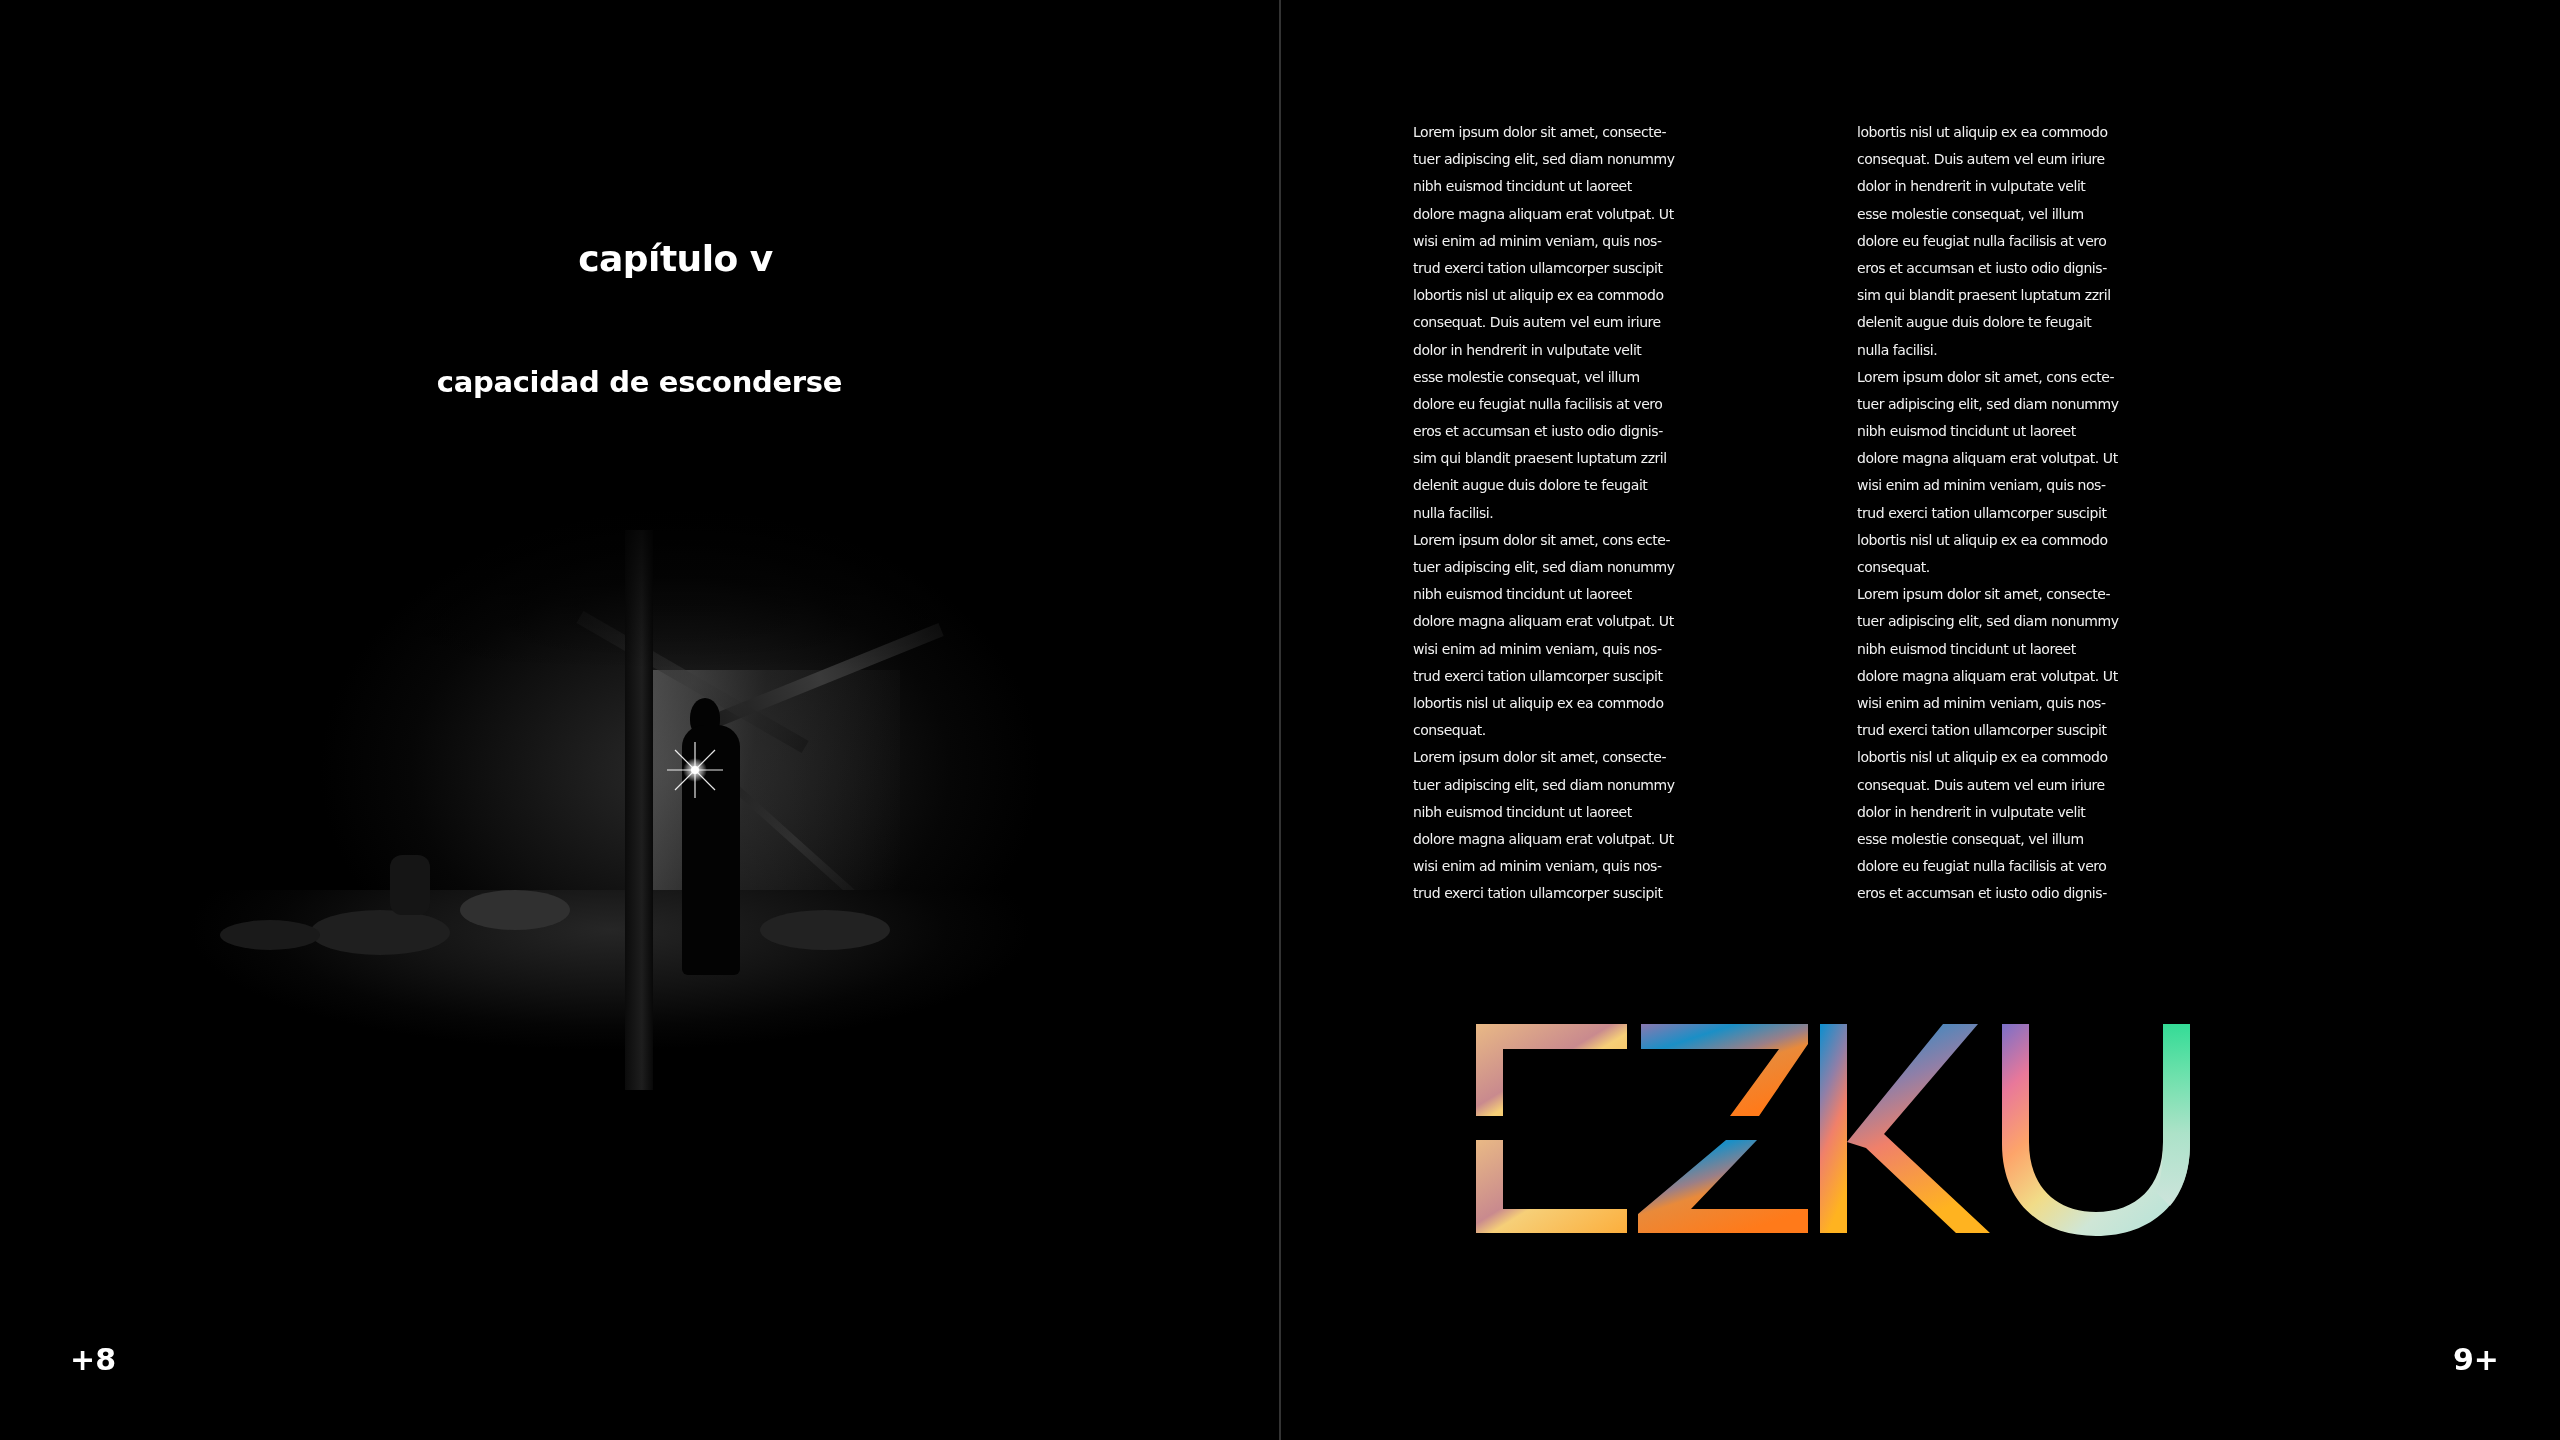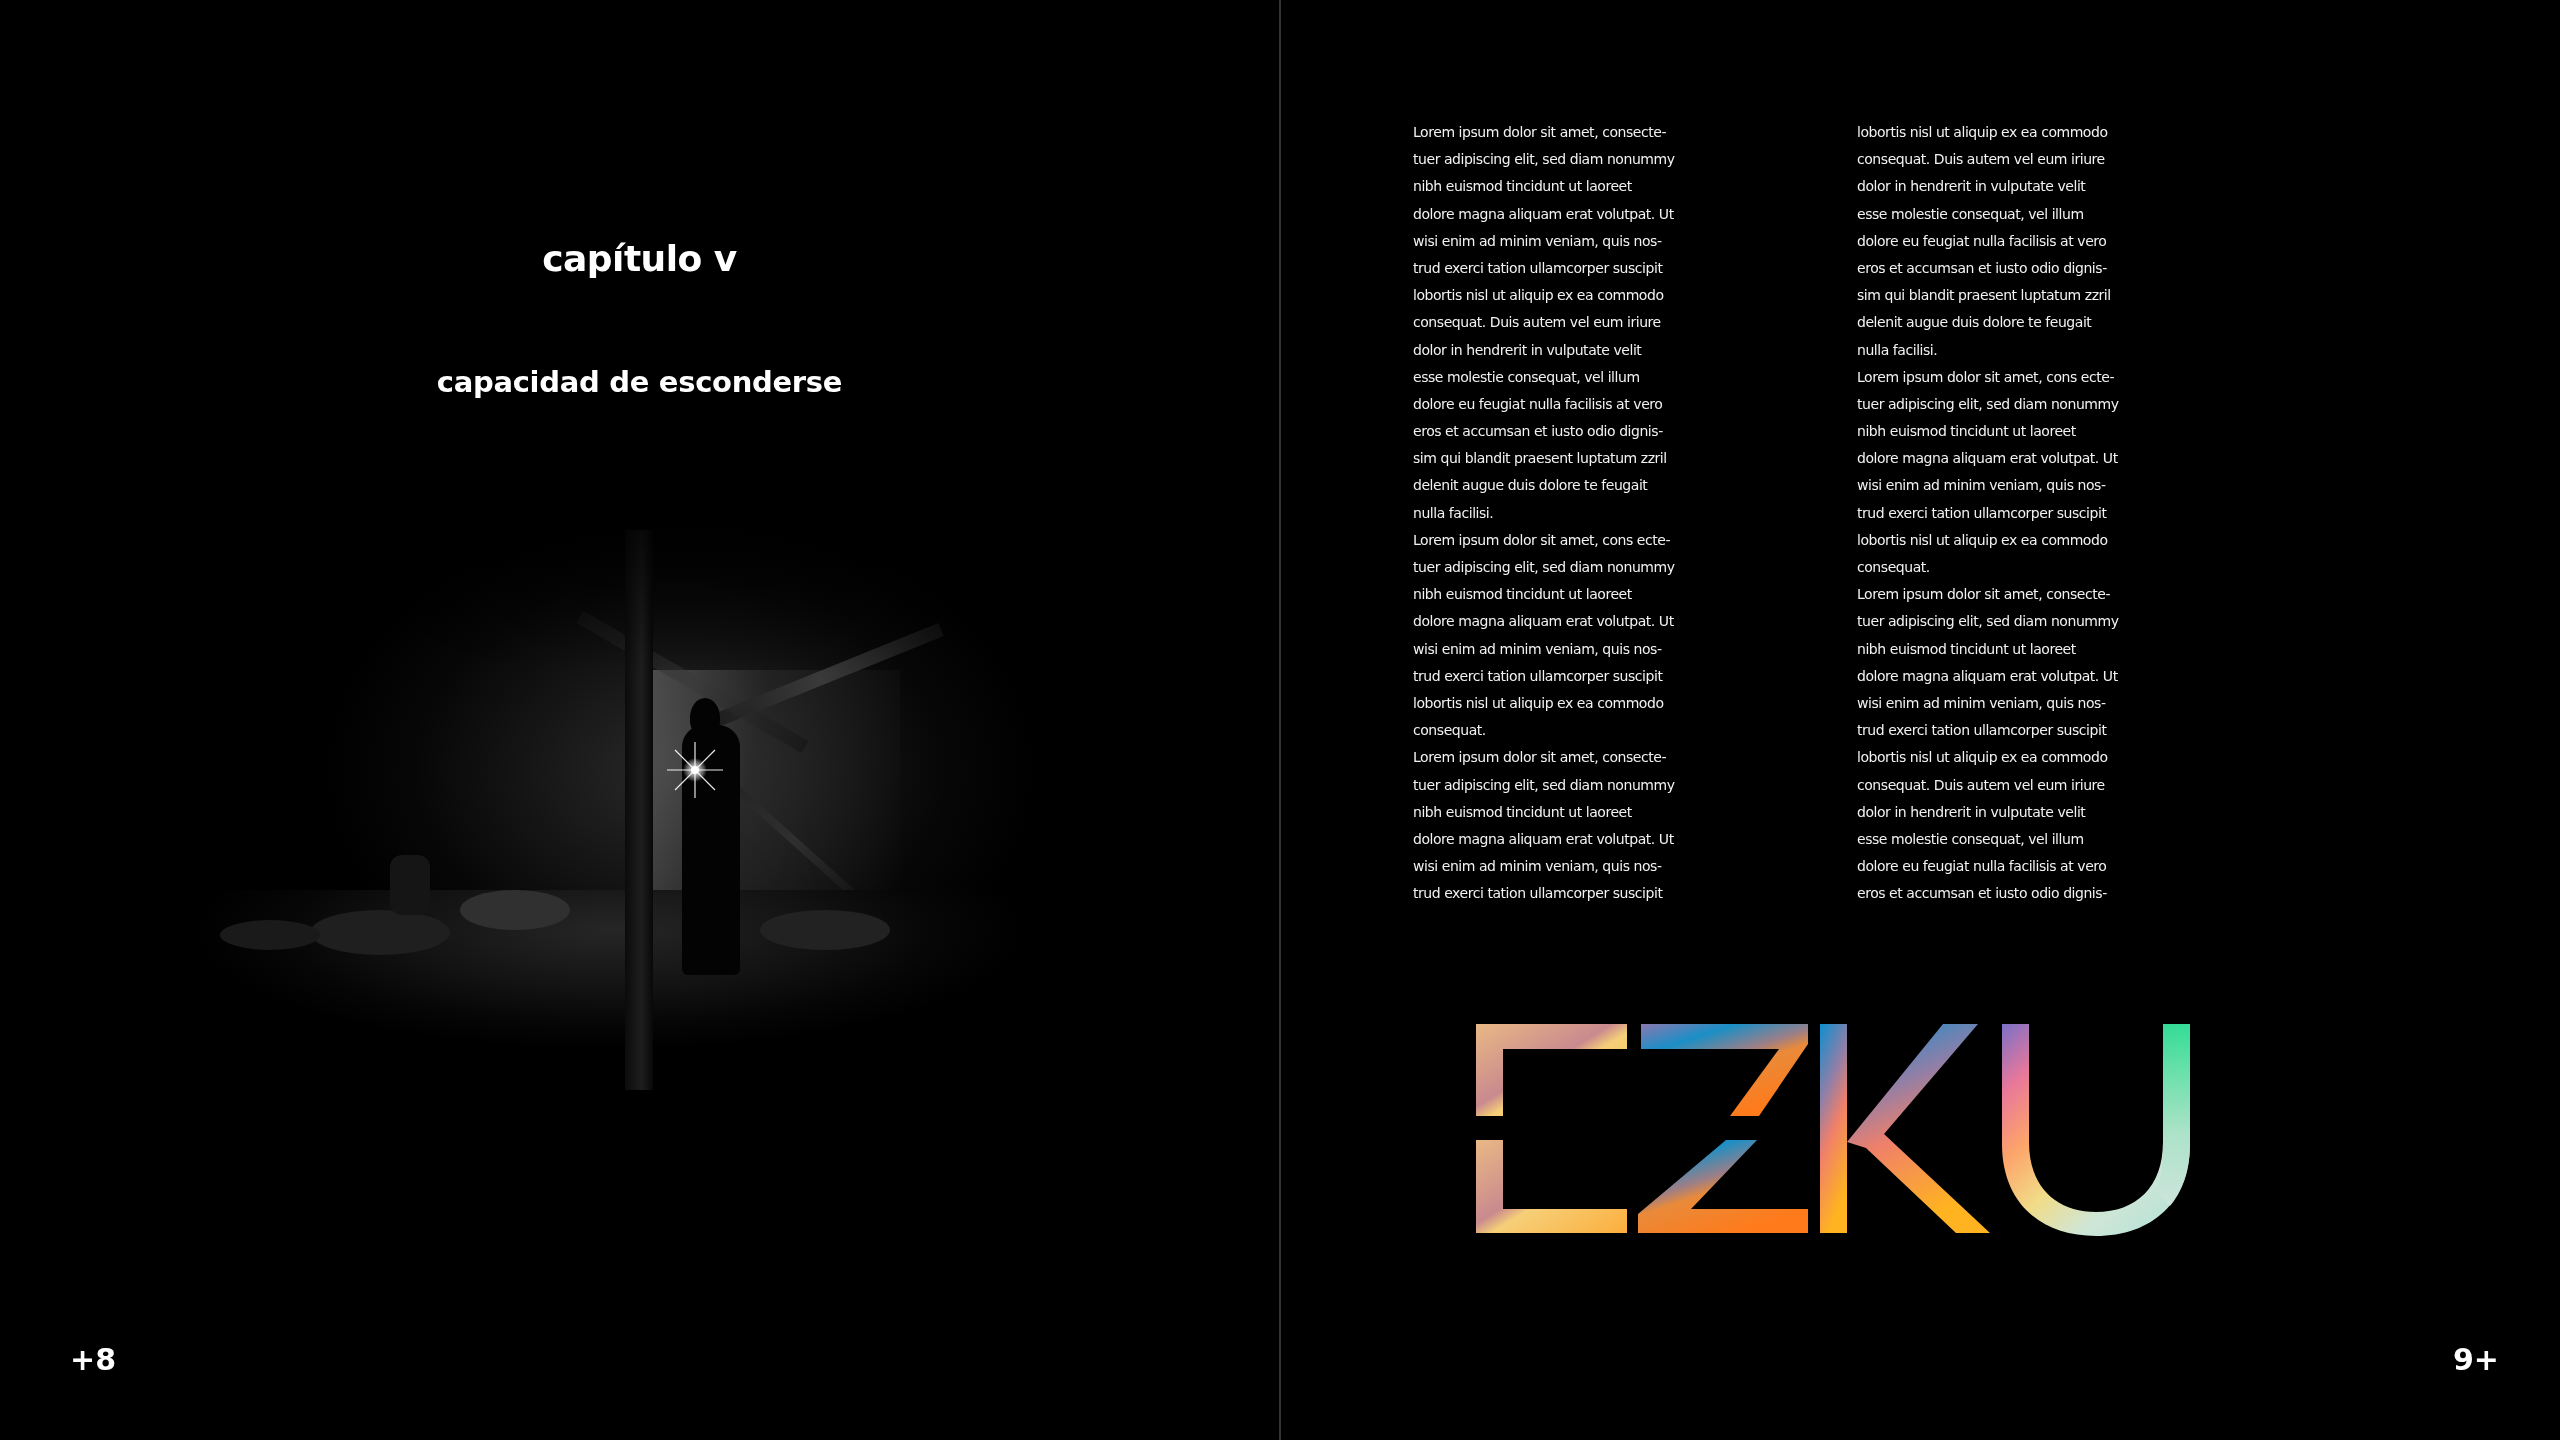--- a/index.html
+++ b/index.html
@@ -6,21 +6,21 @@
   body { width: 2560px; height: 1440px; position: relative; overflow: hidden; color: #fff;
          font-family: "DejaVu Sans", sans-serif; }
   .spread { position: absolute; inset: 0; background: #000; }
   .page { position: absolute; top: 0; height: 1440px; }
   .page-left { left: 0; width: 1279px; }
   .page-right { left: 1282px; width: 1278px; }
   .gutter { position: absolute; left: 1279px; top: 0; width: 2px; height: 1440px; background: #333; }
 
   
   .chapter-title { position: absolute; left: 0; width: 1279px; top: 238px; text-align: center;
-                   font-family: "DejaVu Sans", sans-serif; font-weight: bold; font-size: 36px; letter-spacing: -0.5px; }
+                   font-family: "DejaVu Sans", sans-serif; font-weight: bold; font-size: 36px; letter-spacing: -0.5px; padding-left: 36px; }
   .chapter-subtitle { position: absolute; left: 0; width: 1279px; top: 362px; text-align: center;
                       font-family: "DejaVu Sans", sans-serif; font-weight: bold; font-size: 29px; line-height: 40px; letter-spacing: -0.3px; }
 
   
   .photo { position: absolute; left: 60px; top: 470px; width: 1180px; height: 650px; overflow: hidden;
            background: radial-gradient(ellipse 360px 260px at 620px 300px, #2a2a2a 0%, #141414 45%, #060606 75%, #000 100%); }
   .photo .floor { position: absolute; left: 100px; top: 420px; width: 900px; height: 230px;
                   background: radial-gradient(ellipse 420px 120px at 450px 40px, #262626 0%, #121212 50%, #050505 80%, #000 100%); }
   .photo .rubble { position: absolute; border-radius: 50%; background: #2c2c2c; }
   .photo .beam { position: absolute; height: 14px; background: linear-gradient(90deg, #1a1a1a, #3a3a3a, #111); transform-origin: left center; }

